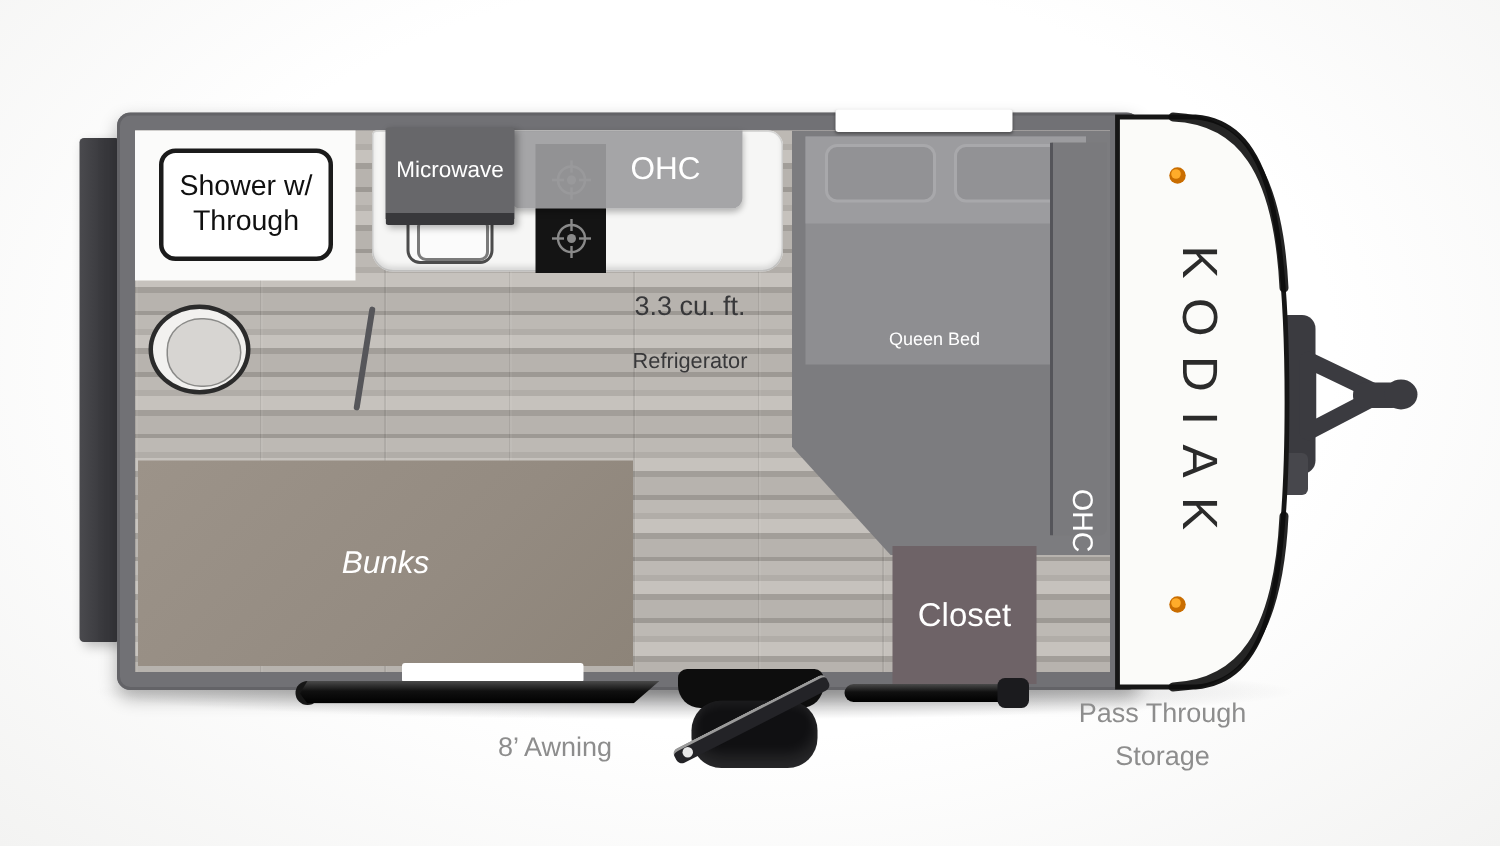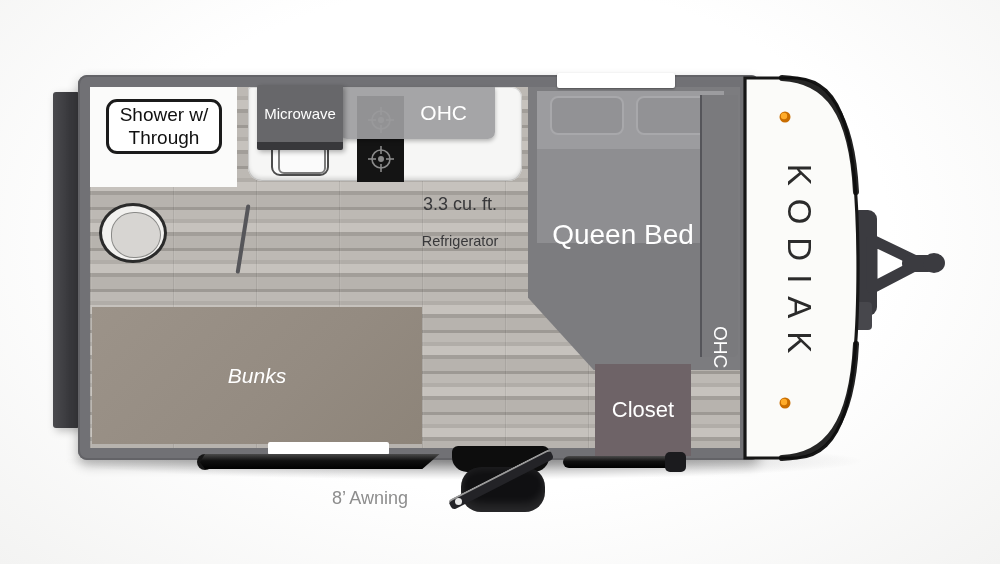--- a/index.html
+++ b/index.html
@@ -22,21 +22,21 @@
     box-shadow:inset 0 0 0 2px #636367, 0 5px 12px rgba(0,0,0,0.30);}
 
   
   .floor{left:90px;top:87px;width:650px;height:361px;background-color:#aca8a3;
     background-image:
       repeating-linear-gradient(90deg, rgba(0,0,0,0.08) 0 1px, rgba(255,255,255,0.05) 1px 2px, transparent 2px 83px),
       repeating-linear-gradient(180deg, #bdb9b4 0 9px, #b1ada8 9px 13px, #c6c2bd 13px 22px, #a29e99 22px 26px, #b7b3ae 26px 38px, #9d9994 38px 41px);}
 
   
   .shower-room{left:90px;top:87px;width:147px;height:100px;background:#fbfbfa;}
-  .shower-label{left:106px;top:99px;width:116px;height:55px;background:#ffffff;border:3px solid #1b1b1b;border-radius:11px;
+  .shower-label{left:106px;top:99px;width:116px;height:75px;background:#ffffff;border:3px solid #1b1b1b;border-radius:11px;
     display:flex;flex-direction:column;align-items:center;justify-content:center;
     font-size:19px;line-height:1.2;color:#101010;text-align:center;box-sizing:border-box;}
 
   
   .toilet{left:99px;top:203px;width:68px;height:60px;border-radius:50%;background:#f2f1ef;border:3px solid #2b2b2b;box-sizing:border-box;}
   .toilet-bowl{position:absolute;left:9px;top:6px;width:48px;height:44px;border-radius:46% 50% 50% 46%;background:#d7d5d2;border:1px solid #8a8a88;}
 
   
   .bunks{left:92px;top:307px;width:330px;height:137px;background:linear-gradient(135deg,#9c9389 0%,#948b81 60%,#8d8479 100%);
     display:flex;align-items:center;justify-content:center;color:#fff;font-size:21px;font-style:italic;}
@@ -58,21 +58,21 @@
   .fridge-label .l1{font-size:18px;}
   .fridge-label .l2{font-size:14.5px;margin-top:18px;}
 
   
   .bed-platform{left:528px;top:87px;width:212px;height:283px;background:#7c7c7f;
     clip-path:polygon(0 0,100% 0,100% 100%,31% 100%,0 74.5%);}
   .mattress{left:537px;top:91px;width:187px;height:152px;background:#8e8e91;}
   .mattress-head{position:absolute;left:0;top:0;width:100%;height:58px;background:#9c9c9f;}
   .pillow{position:absolute;top:5px;width:74px;height:39px;background:#929295;border:2px solid #a8a8ab;border-radius:8px;box-sizing:border-box;}
   .pillow.p1{left:13px;} .pillow.p2{left:99px;}
-  .bed-label{left:537px;top:219px;width:172px;text-align:center;color:#fff;font-size:28px;}
+  .bed-label{left:537px;top:219px;width:172px;text-align:center;color:#fff;font-size:12px;}
 
   
   .ohc-bed{left:700px;top:95px;width:38px;height:262px;background:#7a7a7d;border-left:2px solid #55555a;border-radius:0 0 5px 0;box-sizing:border-box;}
   .ohc-bed-label{position:absolute;left:0;top:238px;width:100%;text-align:center;color:#fff;font-size:19px;transform:rotate(90deg);}
 
   
   .closet{left:595px;top:364px;width:96px;height:92px;background:#6e6367;display:flex;align-items:center;justify-content:center;color:#fff;font-size:22px;}
 
   
   .door-line{left:241px;top:204px;width:4px;height:70px;background:#56565a;transform:rotate(9deg);border-radius:2px;}
@@ -214,14 +214,18 @@
   <div class="abs rail-left-cap"></div>
   <div class="abs rail-left"></div>
   <div class="abs rail-right"></div>
   <div class="abs rail-right-knob"></div>
   <div class="abs wheel-fender"></div>
   <div class="abs tire"></div>
   <div class="abs spring-bar"></div>
   <div class="abs spring-dot"></div>
 
   <div class="abs awning-label">8’ Awning</div>
+  <div class="abs pass-label">
+    <div>Pass Through</div>
+    <div>Storage</div>
+  </div>
 
 </div>
 
 </body></html>

